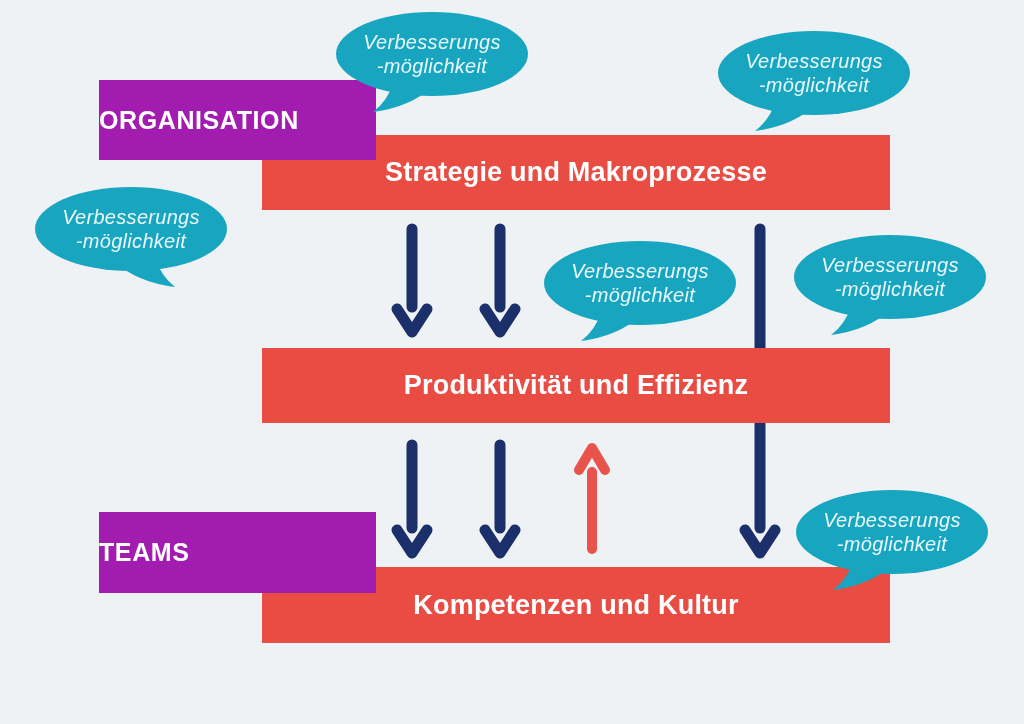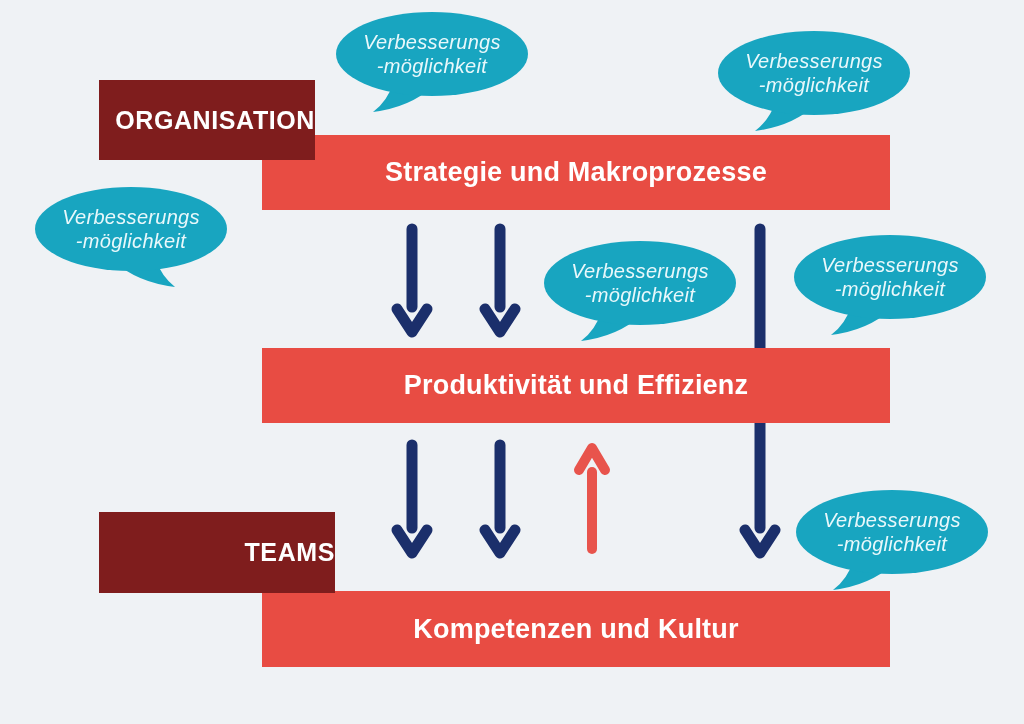--- a/index.html
+++ b/index.html
@@ -28,39 +28,39 @@
     display: flex;
     align-items: center;
     justify-content: center;
     color: #ffffff;
     font-size: 27px;
     font-weight: bold;
     letter-spacing: 0.2px;
   }
   .bar-1 { top: 135px; }
   .bar-2 { top: 348px; }
-  .bar-3 { top: 567px; height: 76px; margin-top: 24px; }
+  .bar-3 { top: 567px; height: 76px; }
 
   
   .level-box {
     left: 99px;
-    width: 216px;
+    width: 277px;
     height: 81px;
-    background: #7f1d1d;
+    background: #a21caf;
     display: flex;
     align-items: center;
-    justify-content: flex-end;
+    justify-content: flex-start;
     color: #ffffff;
     font-size: 25px;
     font-weight: bold;
     letter-spacing: 0.6px;
   }
   .level-1 { top: 80px; height: 80px; }
   .level-2 { top: 298px; height: 82px; }
-  .level-3 { top: 512px; padding-left: 20px; }
+  .level-3 { top: 512px; }
 
   
   .bubble svg { position: absolute; left: 0; top: 0; }
   .bubble-text {
     position: absolute;
     left: 0; top: 0;
     width: 194px; height: 84px;
     display: flex;
     flex-direction: column;
     align-items: center;

